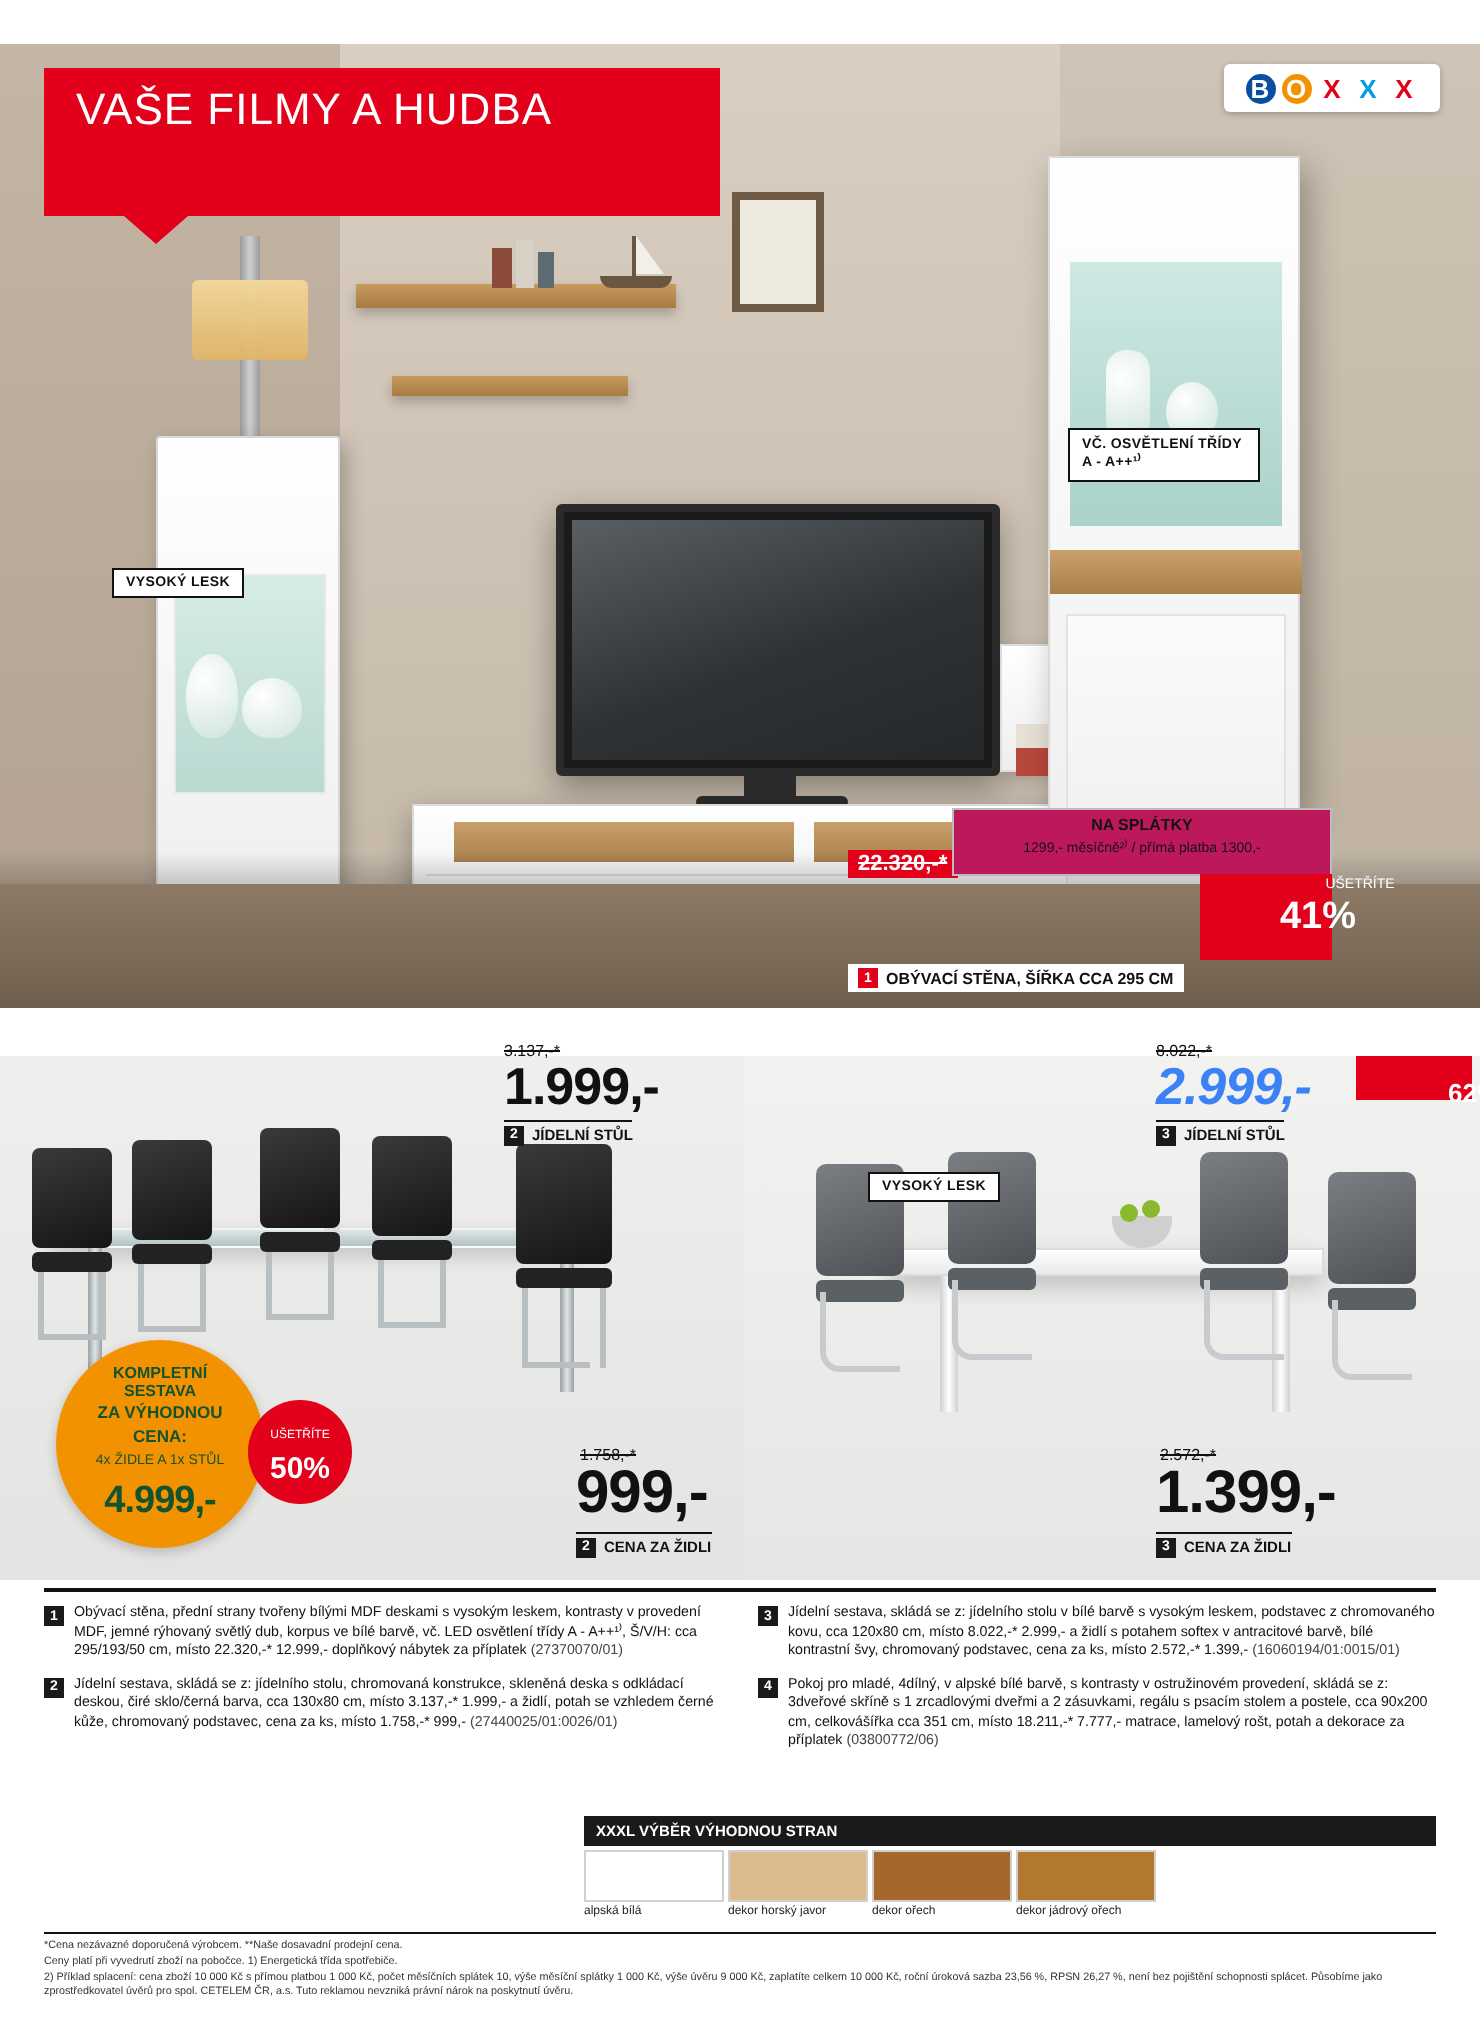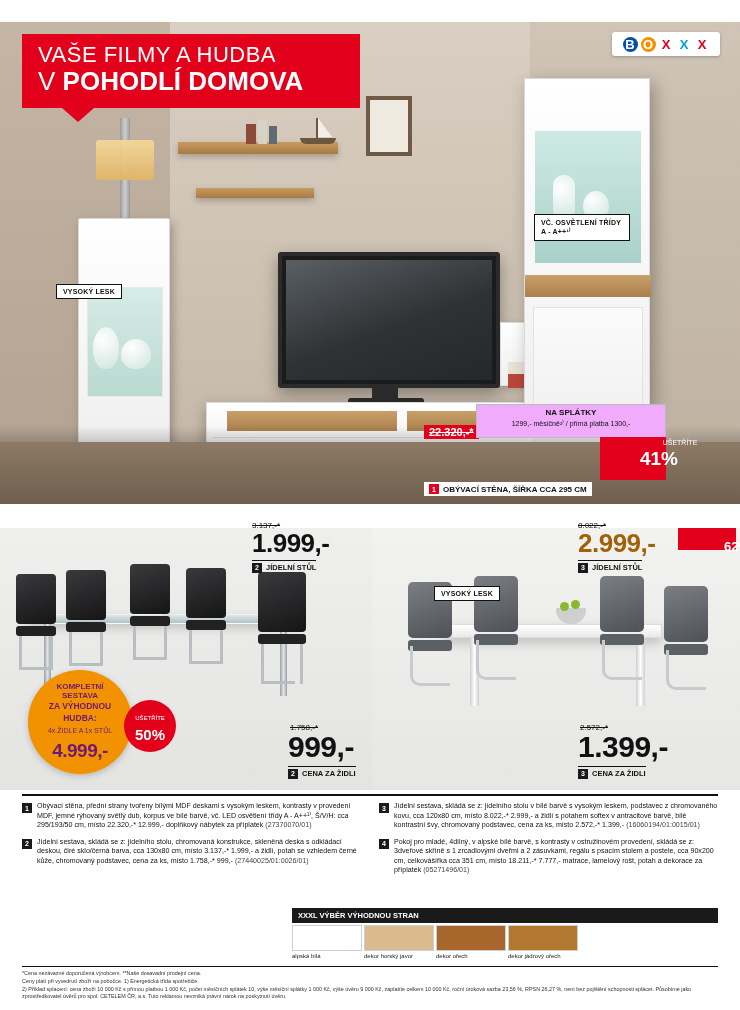--- a/index.html
+++ b/index.html
@@ -153,21 +153,21 @@
   .co-led { left:534px; top:214px; width:96px; line-height:1.35; }
 
   
   .oldprice-hero {
     position:absolute; left:424px; top:425px; font-size:11px; color:#fff;
     background:#e2001a; padding:1px 5px; font-weight:bold;
   }
   .oldprice-hero .strike { text-decoration: line-through; }
   .splatky {
     position:absolute; left:476px; top:404px; width:190px; height:34px;
-    background:#f0abfc; border:1px solid #bbb; color:#111; padding:3px 6px;
+    background:#be185d; border:1px solid #bbb; color:#111; padding:3px 6px;
   }
   .splatky .t1 { font-size:8px; font-weight:bold; text-align:center; }
   .splatky .t2 { font-size:7px; text-align:center; margin-top:2px;}
   .bigprice-hero {
     position:absolute; left:424px; top:440px; width:176px; height:40px;
     background:#e2001a; color:#fff; font-size:33px; font-weight:bold;
     display:flex; align-items:center; justify-content:center; letter-spacing:-1px;
   }
   .saving-hero {
     position:absolute; left:600px; top:437px; width:66px; height:43px;
@@ -228,42 +228,42 @@
   .chair-grey .cant { position:absolute; left:2px; top:64px; width:40px; height:40px; border-left:3px solid #c7cbce; border-bottom:3px solid #c7cbce; border-radius:0 0 0 10px;}
   .deco-bowl { position:absolute; left:556px; top:80px; width:30px; height:16px; background:#cfcfcf; border-radius:0 0 14px 14px;}
   .deco-apple { position:absolute; width:9px; height:9px; border-radius:50%; background:#8ab92f;}
   .deco-glass { position:absolute; width:8px; height:18px; background:linear-gradient(180deg,rgba(255,255,255,.9),rgba(200,210,215,.7)); border:1px solid #dcdcdc;}
 
   .co-lesk2 { left:434px; top:58px; }
 
   
   .ptag { position:absolute; }
   .ptag .big { font-size:26px; font-weight:bold; color:#111; letter-spacing:-.5px; line-height:1; }
-  .ptag .big.red { color:#a16207; }
+  .ptag .big.red { color:#3b82f6;font-style:italic; }
   .ptag .cap {
     display:inline-flex; align-items:center; gap:4px; margin-top:3px;
     font-size:7.5px; font-weight:bold; color:#111;
     border-top:1px solid #111; padding-top:2px;
   }
   .tag-2 { left:252px; top:530px; }
   .tag-3 { left:578px; top:530px; }
   .save-badge-red {
     position:absolute; left:678px; top:528px; width:58px; height:22px;
     background:#e2001a; color:#fff; text-align:center;
   }
   .save-badge-red .s1 { font-size:6px; }
   .save-badge-red .s2 { font-size:13px; font-weight:bold; line-height:1;}
   .oldprice-sm { position:absolute; font-size:8px; font-weight:normal; color:#111; text-decoration:line-through; }
   .op1 { left:252px; top:521px; }
   .op2 { left:578px; top:521px; }
 
   
   .circle-offer {
     position:absolute; left:28px; top:670px; width:104px; height:104px;
-    border-radius:50%; background:#f39200; color:#701a75; text-align:right;
+    border-radius:50%; background:#f39200; color:#14532d; text-align:right;
     display:flex; flex-direction:column; align-items:center; justify-content:center;
     box-shadow:0 2px 6px rgba(0,0,0,.2);
   }
   .circle-offer .c1 { font-size:8px; font-weight:bold; line-height:1.15;}
   .circle-offer .c2 { font-size:8.5px; font-weight:bold; line-height:1.15; margin-top:2px;}
   .circle-offer .c3 { font-size:7px; margin-top:3px;}
   .circle-offer .c4 { font-size:19px; font-weight:bold; margin-top:6px; letter-spacing:-.5px;}
   .circle-save {
     position:absolute; left:124px; top:700px; width:52px; height:52px;
     border-radius:50%; background:#e2001a; color:#fff; text-align:center;
@@ -352,24 +352,20 @@
       <div class="vit-wood"></div>
       <div class="vit-door"></div>
     </div>
 
     <div class="shadow-floor"></div>
     <div class="floor"></div>
   </div>
 
   <div class="hero-banner">
     <div class="hb-l1">VAŠE FILMY A HUDBA</div>
-    <div class="hb-l2">
-      <span class="thin">V</span>
-      <span>POHODLÍ DOMOVA</span>
-    </div>
   </div>
 
   <div class="logo-box">
     <span class="logo-letter lg-b">B</span>
     <span class="logo-letter lg-o">O</span>
     <span class="logo-letter lg-x1">X</span>
     <span class="logo-letter lg-x2">X</span>
     <span class="logo-letter lg-x3">X</span>
   </div>
 
@@ -501,21 +497,21 @@
     <div class="cap">
       <span class="numbadge dark">3</span>
       <span>CENA ZA ŽIDLI</span>
     </div>
   </div>
 
   <div class="circle-offer">
     <div class="c1">KOMPLETNÍ</div>
     <div class="c1">SESTAVA</div>
     <div class="c2">ZA VÝHODNOU</div>
-    <div class="c2">HUDBA:</div>
+    <div class="c2">CENA:</div>
     <div class="c3">4x ŽIDLE A 1x STŮL</div>
     <div class="c4">4.999,-</div>
   </div>
   <div class="circle-save">
     <div class="s1">UŠETŘÍTE</div>
     <div class="s2">50%</div>
   </div>
 
   <div class="tb-sep"></div>
   <div class="cols">
@@ -540,21 +536,21 @@
         <div class="n">3</div>
         <div class="txt">
           <span>Jídelní sestava, skládá se z: jídelního stolu v bílé barvě s vysokým leskem, podstavec z chromovaného kovu, cca 120x80 cm, místo 8.022,-* 2.999,- a židlí s potahem softex v antracitové barvě, bílé kontrastní švy, chromovaný podstavec, cena za ks, místo 2.572,-* 1.399,-</span>
           <span class="code">(16060194/01:0015/01)</span>
         </div>
       </div>
       <div class="item">
         <div class="n">4</div>
         <div class="txt">
           <span>Pokoj pro mladé, 4dílný, v alpské bílé barvě, s kontrasty v ostružinovém provedení, skládá se z: 3dveřové skříně s 1 zrcadlovými dveřmi a 2 zásuvkami, regálu s psacím stolem a postele, cca 90x200 cm, celkovášířka cca 351 cm, místo 18.211,-* 7.777,- matrace, lamelový rošt, potah a dekorace za příplatek</span>
-          <span class="code">(05271496/01)</span>
+          <span class="code">(03800772/06)</span>
         </div>
       </div>
     </div>
   </div>
 
   <div class="frontsel">
     <div class="fs-head">XXXL VÝBĚR VÝHODNOU STRAN</div>
     <div class="fs-swatches">
       <div class="swatch">
         <div class="sw-box" style="background:#ffffff"></div>

